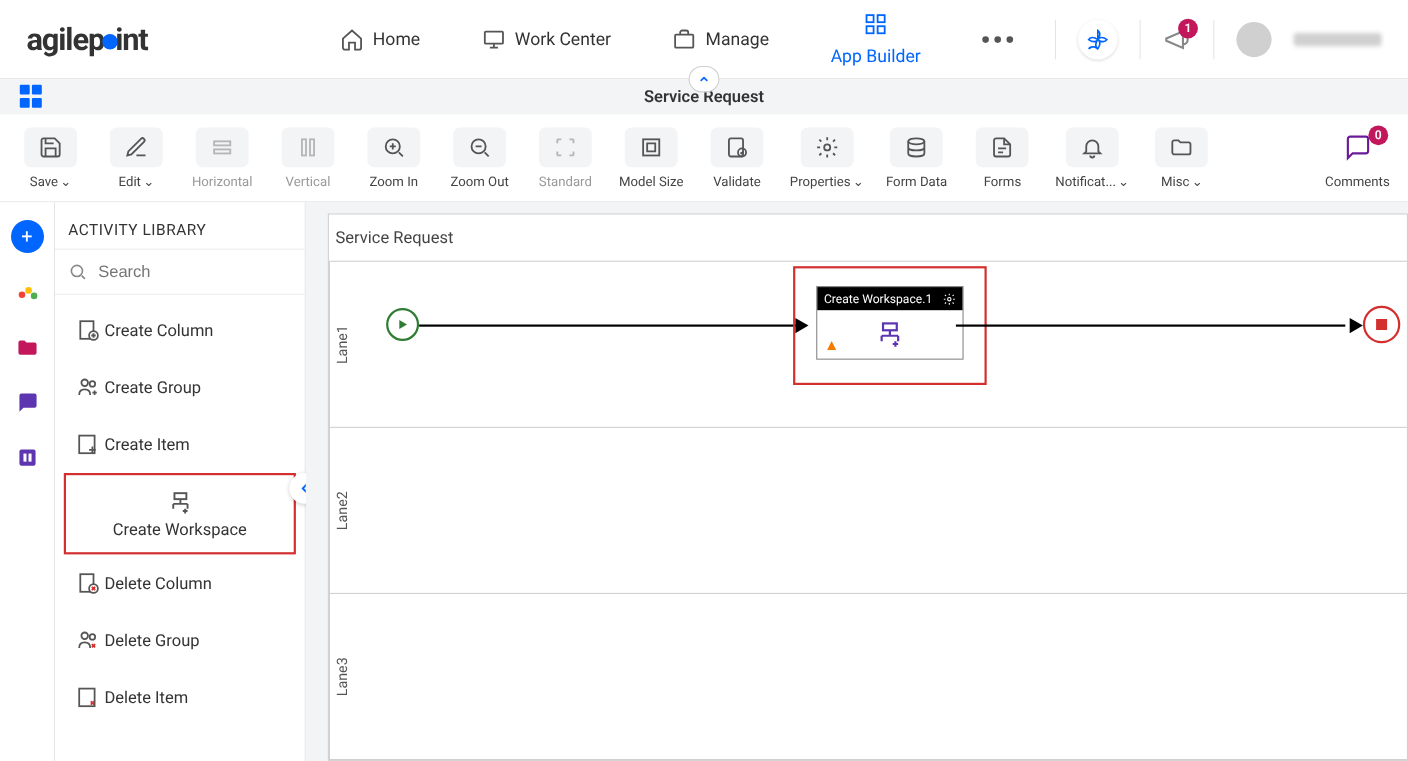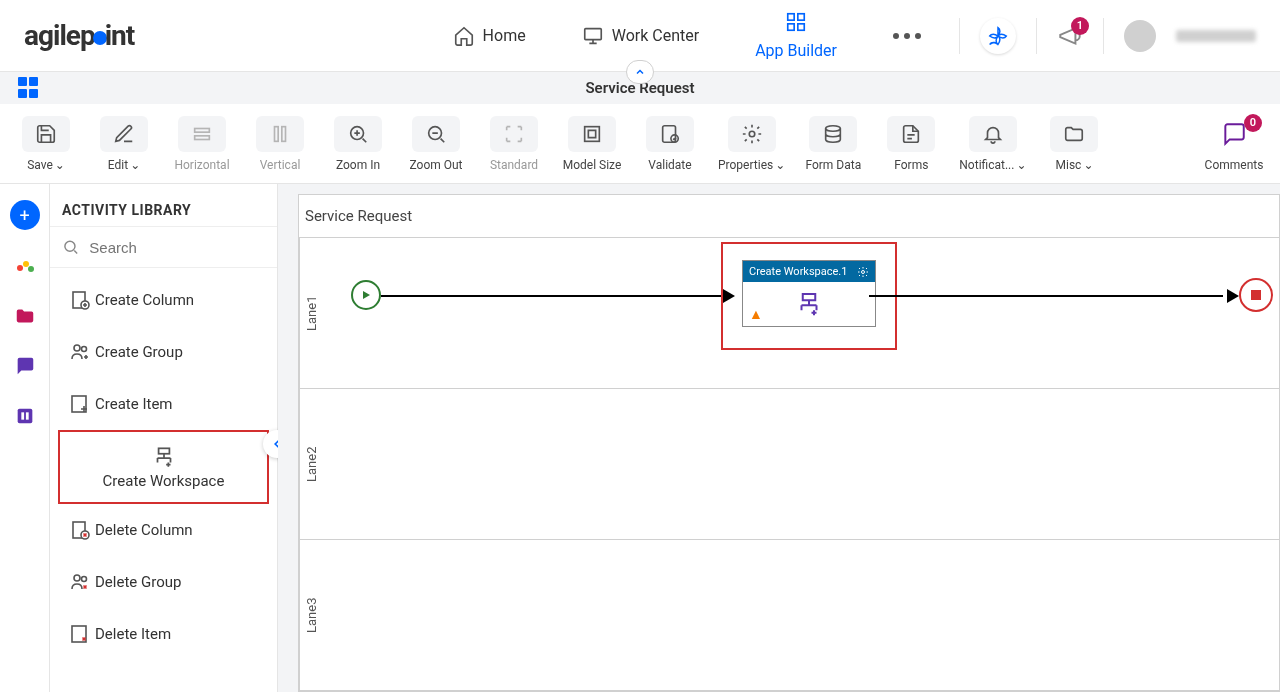--- a/index.html
+++ b/index.html
@@ -41,21 +41,21 @@
   
   
   .main { display:flex; height: calc(692px - 72px - 32px - 80px); }
   .rail { width: 50px; background:#fff; border-right:1px solid #e5e5e5; display:flex; flex-direction:column; align-items:center; padding-top:16px; gap:22px; }
   .rail-btn { width:30px; height:30px; border-radius:50%; display:flex; align-items:center; justify-content:center; font-size:18px; cursor:pointer; }
   .rail-add { background:#0066ff; color:#fff; }
   .rail-icon { width:28px; height:28px; display:flex; align-items:center; justify-content:center; }
   
   
   .library { width: 228px; background:#fff; border-right:1px solid #e5e5e5; position:relative; }
-  .lib-header { padding:18px 12px 8px; font-size:14px; font-weight:700; letter-spacing:.5px; border-bottom:1px solid #eee; }
+  .lib-header { padding:18px 12px 8px; font-size:14px; font-weight:400; letter-spacing:.5px; border-bottom:1px solid #eee; }
   .search { display:flex; align-items:center; gap:10px; padding:10px 12px; border-bottom:1px solid #eee; }
   .search input { border:none; outline:none; font-size:15px; width:100%; color:#666; }
   .lib-items { padding:6px 8px; }
   .lib-item { display:flex; align-items:center; gap:2px; padding:12px 8px; font-size:15px; color:#333; cursor:grab; border:1px solid transparent; }
   .lib-item.highlight { border:2px solid #d32f2f;flex-direction:column; }
   .lib-item-icon { width:26px; height:26px; display:flex; align-items:center; justify-content:center; color:#555; }
   .collapse-side { position:absolute; right:-14px; top:246px; width:28px; height:28px; border-radius:50%; background:#fff; box-shadow:0 1px 4px rgba(0,0,0,.2); display:flex; align-items:center; justify-content:center; color:#0066ff; }
   
   
   .canvas-wrap { flex:1; background:#f3f4f6; padding:10px 0 0 20px; overflow:hidden; position:relative; }
@@ -72,21 +72,21 @@
   .end-node span { width:10px; height:10px; background:#d32f2f; }
   .flow-line { position:absolute; top:57px; height:2px; background:#000; }
   .flow-line.l1 { left:58px; width:346px; }
   .flow-line.l2 { left:546px; width:354px; }
   .arrow { position:absolute; top:51px; width:0; height:0; border-top:7px solid transparent; border-bottom:7px solid transparent; border-left:12px solid #000; }
   .arrow.a1 { left:400px; }
   .arrow.a2 { right:40px; }
   
   .activity-box-wrap { position:absolute; left:398px; top:4px; width:176px; height:108px; border:2px solid #d32f2f; padding:6px; }
   .activity-box { width:134px; border:1px solid #888; background:#fff; margin:10px auto 0; }
-  .activity-header { background:#0369a1; color:#fff; font-size:11px; padding:4px 6px; display:flex; justify-content:space-between; align-items:center; }
+  .activity-header { background:#000000; color:#fff; font-size:11px; padding:4px 6px; display:flex; justify-content:space-between; align-items:center; }
   .activity-body { height:44px; display:flex; align-items:center; justify-content:center; position:relative; }
   .warn-tri { position:absolute; left:6px; bottom:4px; color:#f57c00; font-size:14px; }
   
   svg { display:block; }
   .chevron { font-size:12px; }
 </style>
 </head>
 <body>
 
 <div class="header">
@@ -101,20 +101,29 @@
       <span>Home</span>
     </div>
     <div class="nav-item">
       <span class="nav-icon">
         <svg width="22" height="22" viewBox="0 0 24 24" fill="none" stroke="#555" stroke-width="1.8">
             <rect x="3" y="4" width="18" height="12" rx="1"></rect>
             <path d="M8 20h8M12 16v4"></path>
           </svg>
       </span>
       <span>Work Center</span>
+    </div>
+    <div class="nav-item">
+      <span class="nav-icon">
+        <svg width="22" height="22" viewBox="0 0 24 24" fill="none" stroke="#555" stroke-width="1.8">
+            <rect x="3" y="7" width="18" height="13" rx="1"></rect>
+            <path d="M8 7V5a2 2 0 012-2h4a2 2 0 012 2v2"></path>
+          </svg>
+      </span>
+      <span>Manage</span>
     </div>
     <div class="nav-item active">
       <span class="nav-icon">
         <svg width="22" height="22" viewBox="0 0 24 24" fill="none" stroke="#0066ff" stroke-width="1.8">
             <rect x="3" y="3" width="7" height="7"></rect>
             <rect x="14" y="3" width="7" height="7"></rect>
             <rect x="3" y="14" width="7" height="7"></rect>
             <rect x="14" y="14" width="7" height="7"></rect>
           </svg>
       </span>

